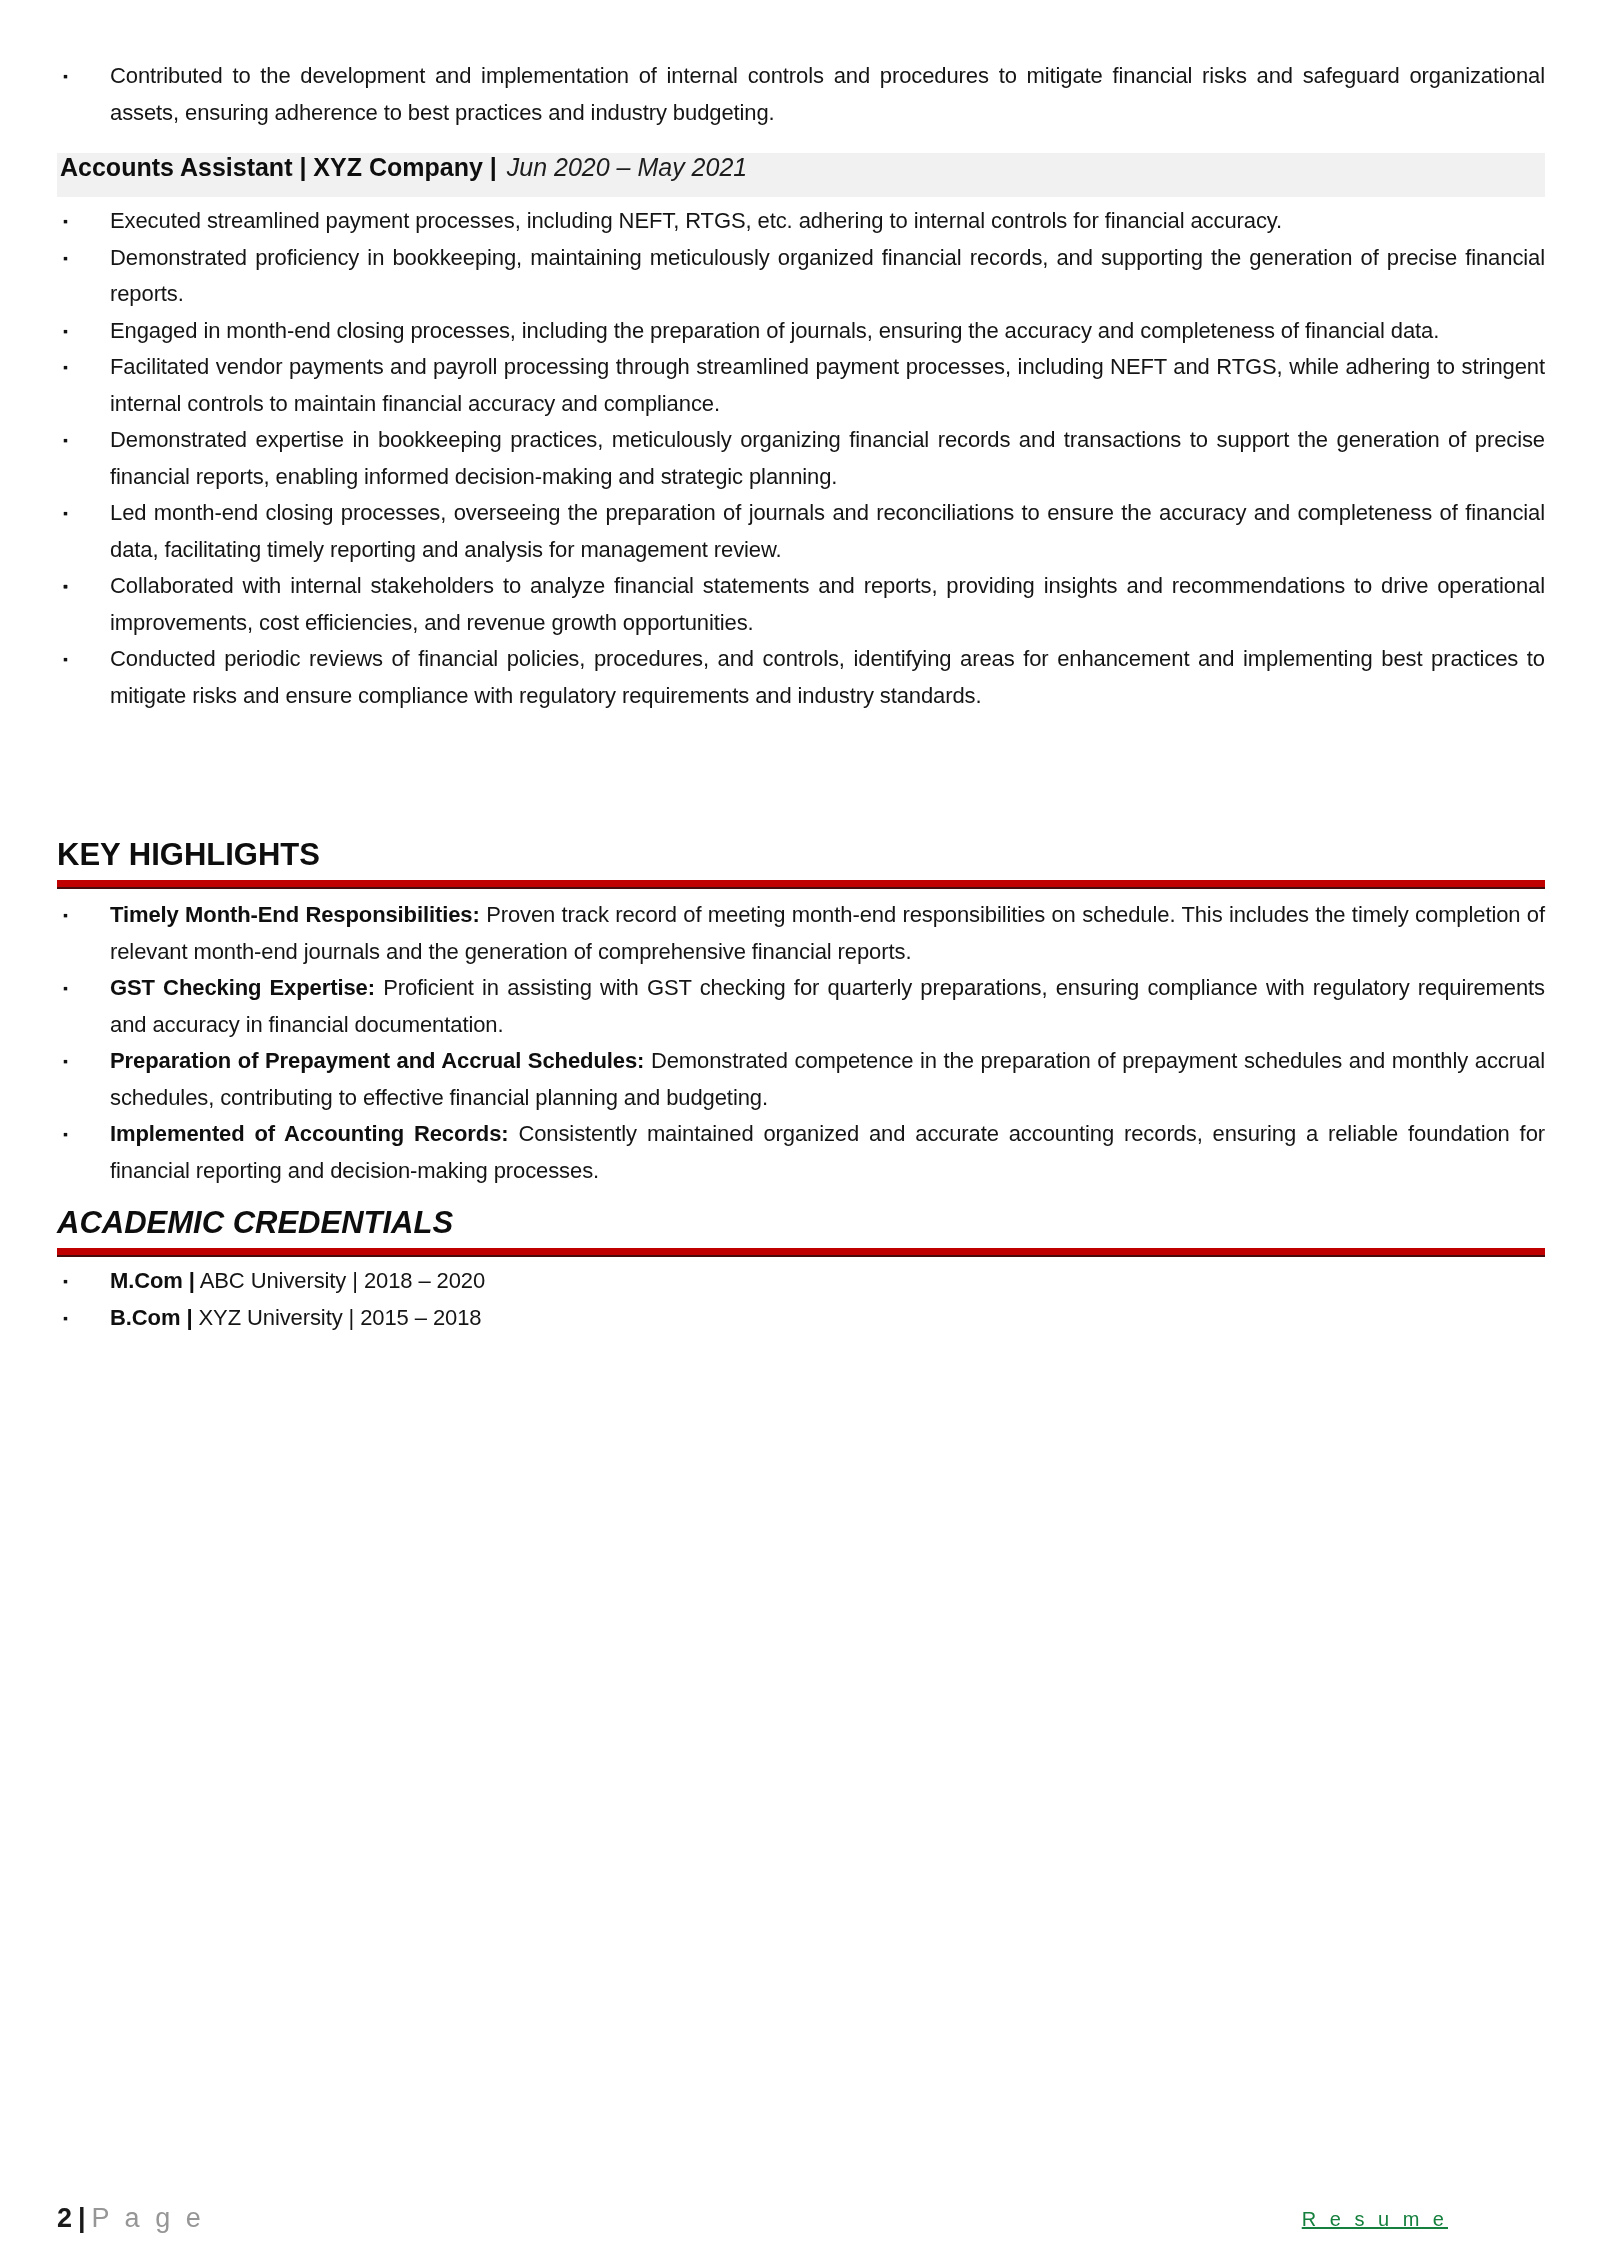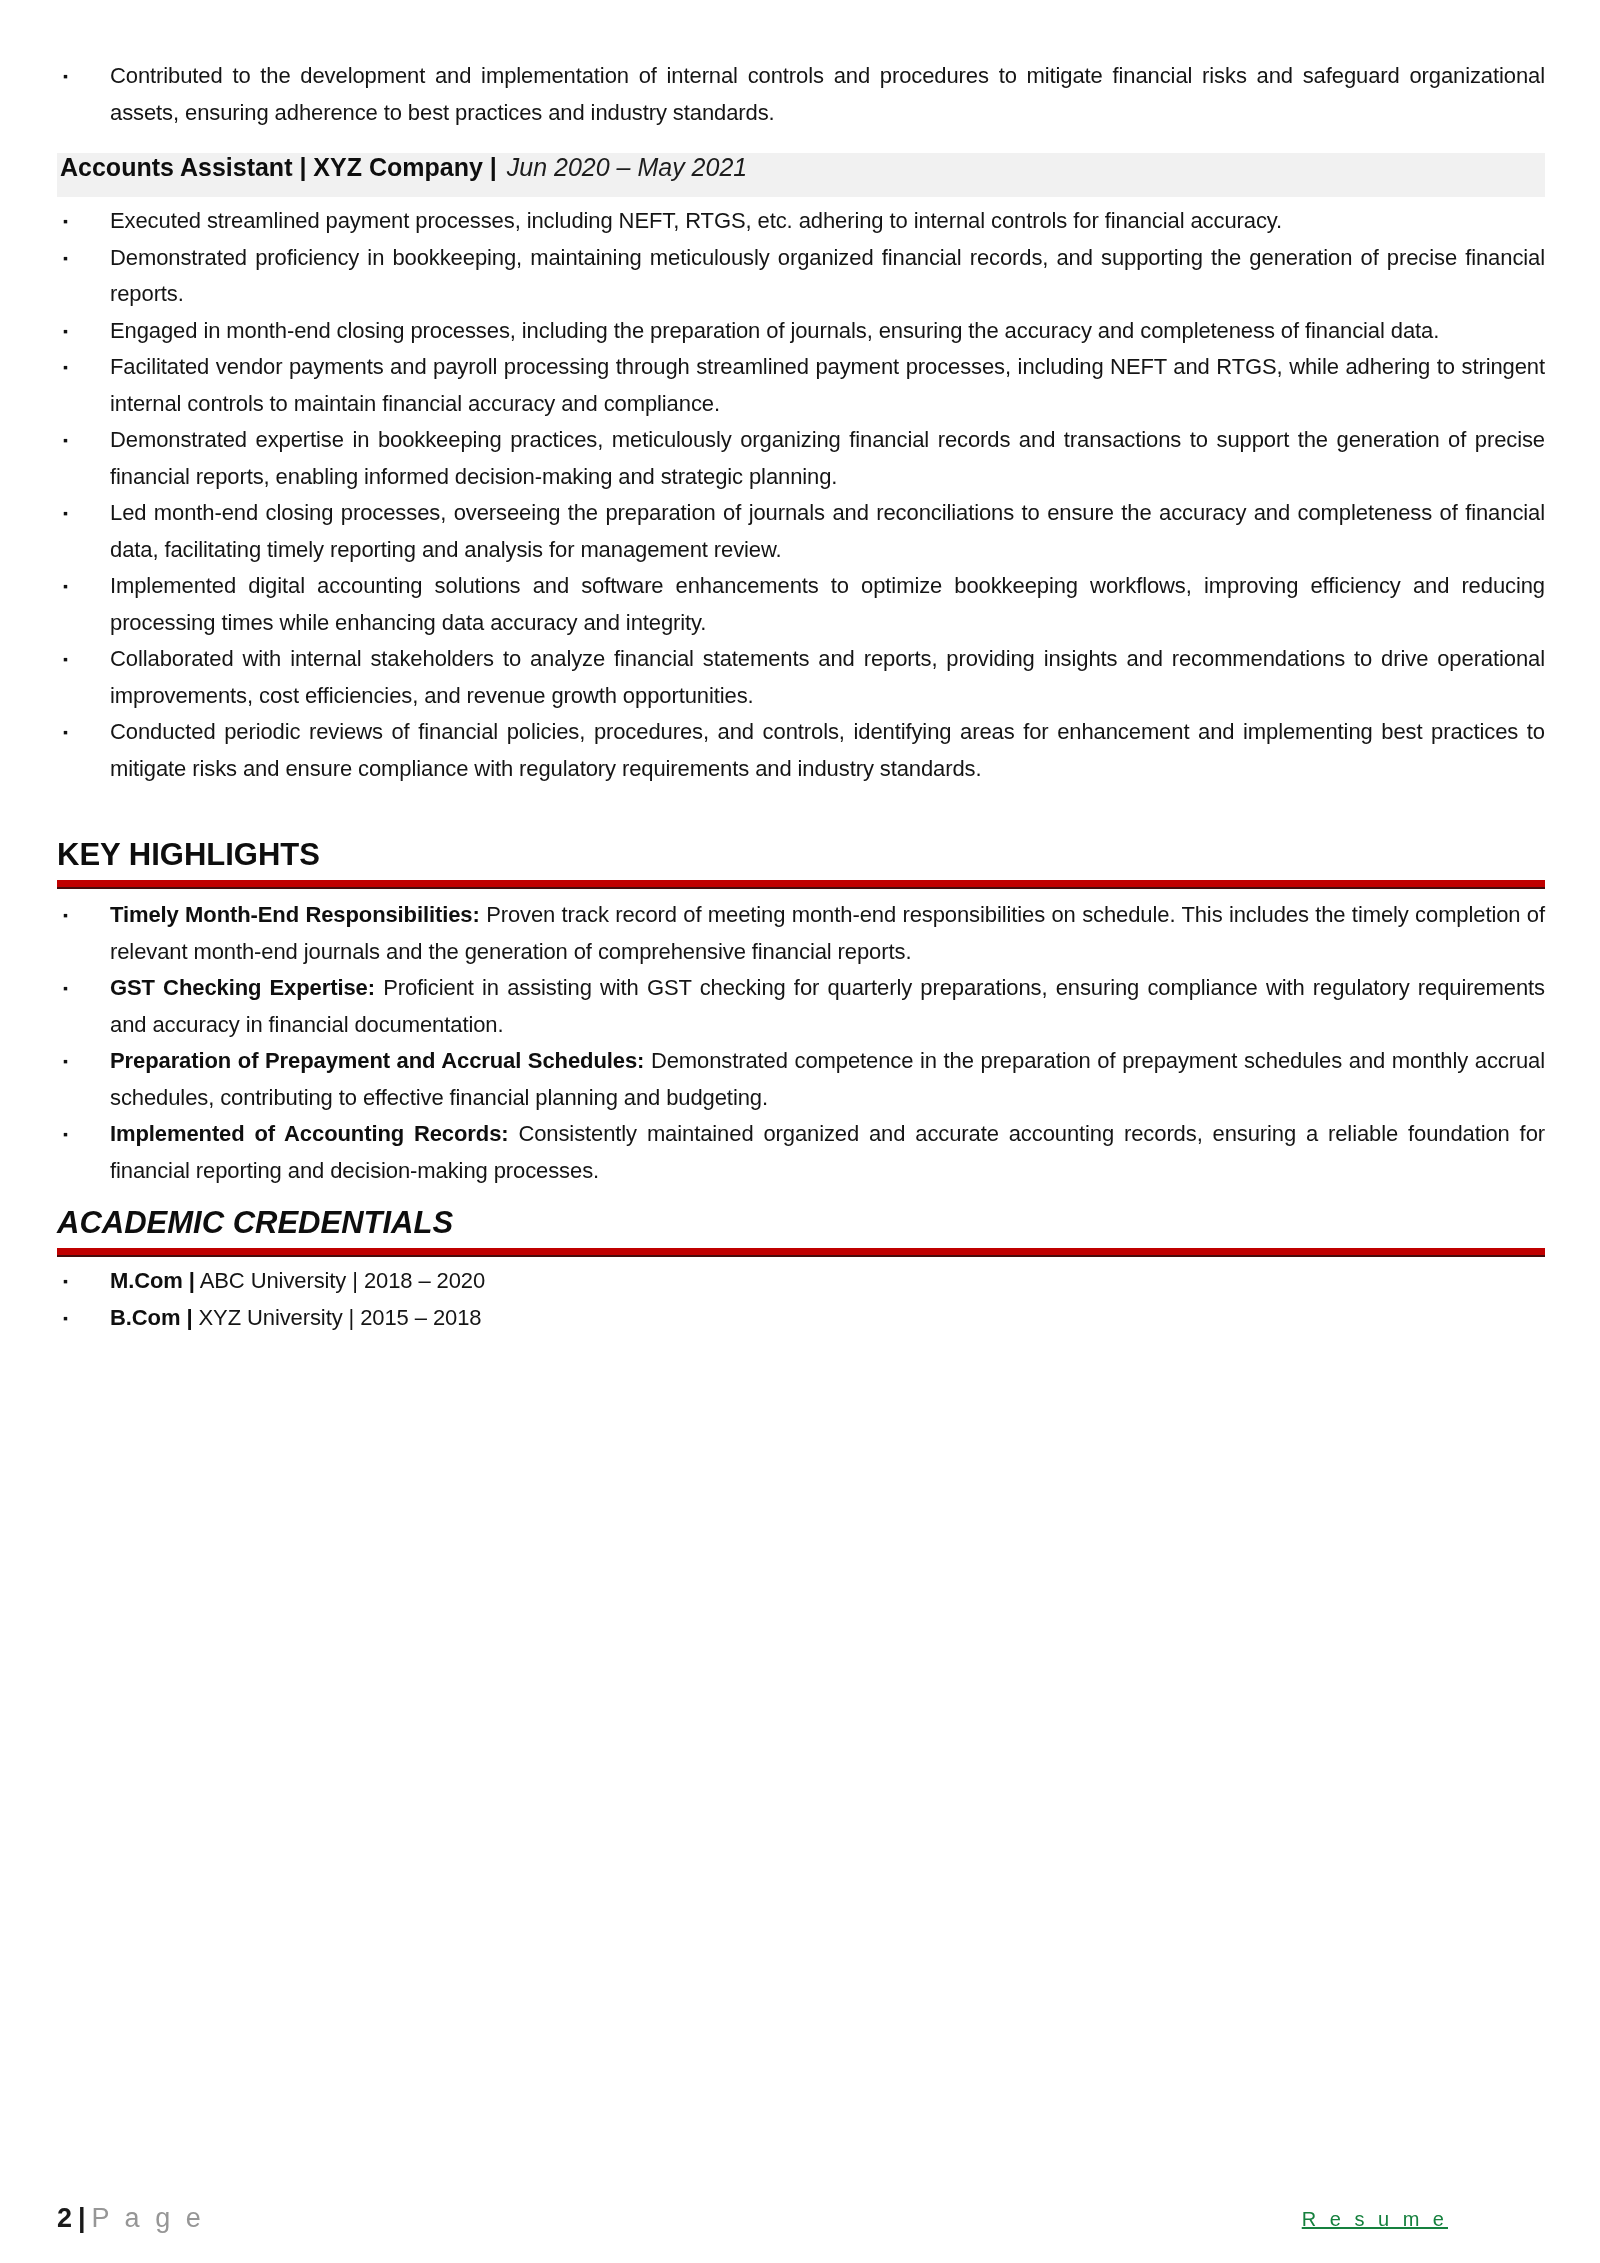--- a/index.html
+++ b/index.html
@@ -53,21 +53,21 @@
     color:#15803d; letter-spacing:4px; white-space:nowrap;text-decoration:underline;
   }
 </style>
 </head>
 <body>
 
 <div class="content" style="top:58px;">
   <ul class="blt">
     <li>
       <span class="marker">▪</span>
-      <span>Contributed to the development and implementation of internal controls and procedures to mitigate financial risks and safeguard organizational assets, ensuring adherence to best practices and industry standards.</span>
+      <span>Contributed to the development and implementation of internal controls and procedures to mitigate financial risks and safeguard organizational assets, ensuring adherence to best practices and industry budgeting.</span>
     </li>
   </ul>
 </div>
 
 <div class="content" style="top:153px;">
   <div class="jobbar">
     <span class="jb-bold">Accounts Assistant | XYZ Company |</span>
     <span class="jb-dates">Jun 2020 – May 2021</span>
   </div>
 </div>
@@ -93,21 +93,20 @@
     <li>
       <span class="marker">▪</span>
       <span>Demonstrated expertise in bookkeeping practices, meticulously organizing financial records and transactions to support the generation of precise financial reports, enabling informed decision-making and strategic planning.</span>
     </li>
     <li>
       <span class="marker">▪</span>
       <span>Led month-end closing processes, overseeing the preparation of journals and reconciliations to ensure the accuracy and completeness of financial data, facilitating timely reporting and analysis for management review.</span>
     </li>
     <li>
       <span class="marker">▪</span>
-      <span>Implemented digital accounting solutions and software enhancements to optimize bookkeeping workflows, improving efficiency and reducing processing times while enhancing data accuracy and integrity.</span>
     </li>
     <li>
       <span class="marker">▪</span>
       <span>Collaborated with internal stakeholders to analyze financial statements and reports, providing insights and recommendations to drive operational improvements, cost efficiencies, and revenue growth opportunities.</span>
     </li>
     <li>
       <span class="marker">▪</span>
       <span>Conducted periodic reviews of financial policies, procedures, and controls, identifying areas for enhancement and implementing best practices to mitigate risks and ensure compliance with regulatory requirements and industry standards.</span>
     </li>
   </ul>

